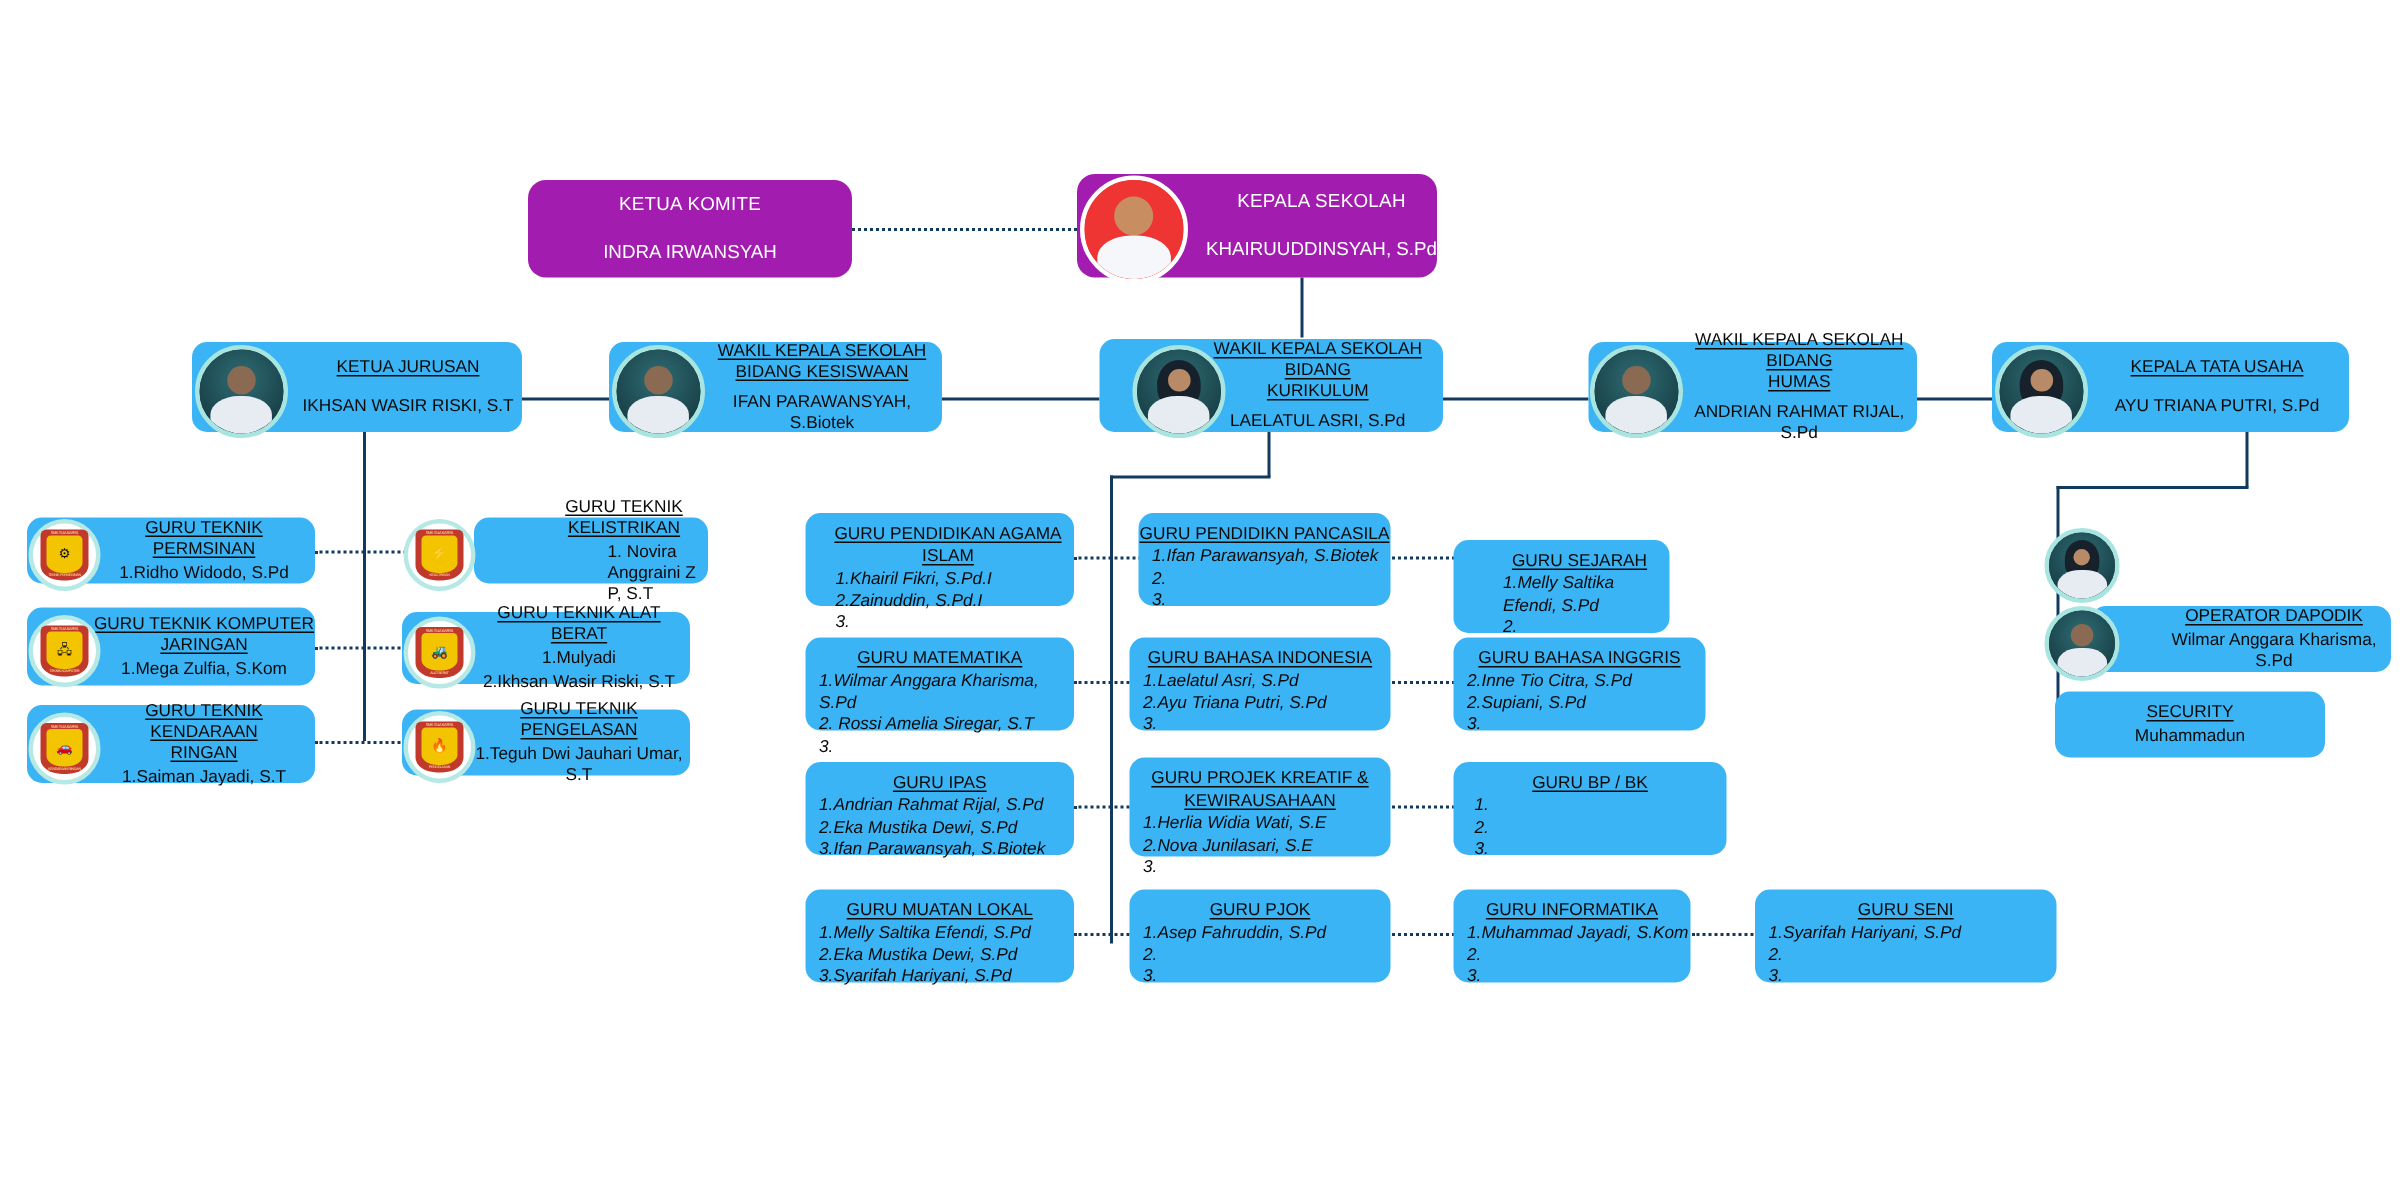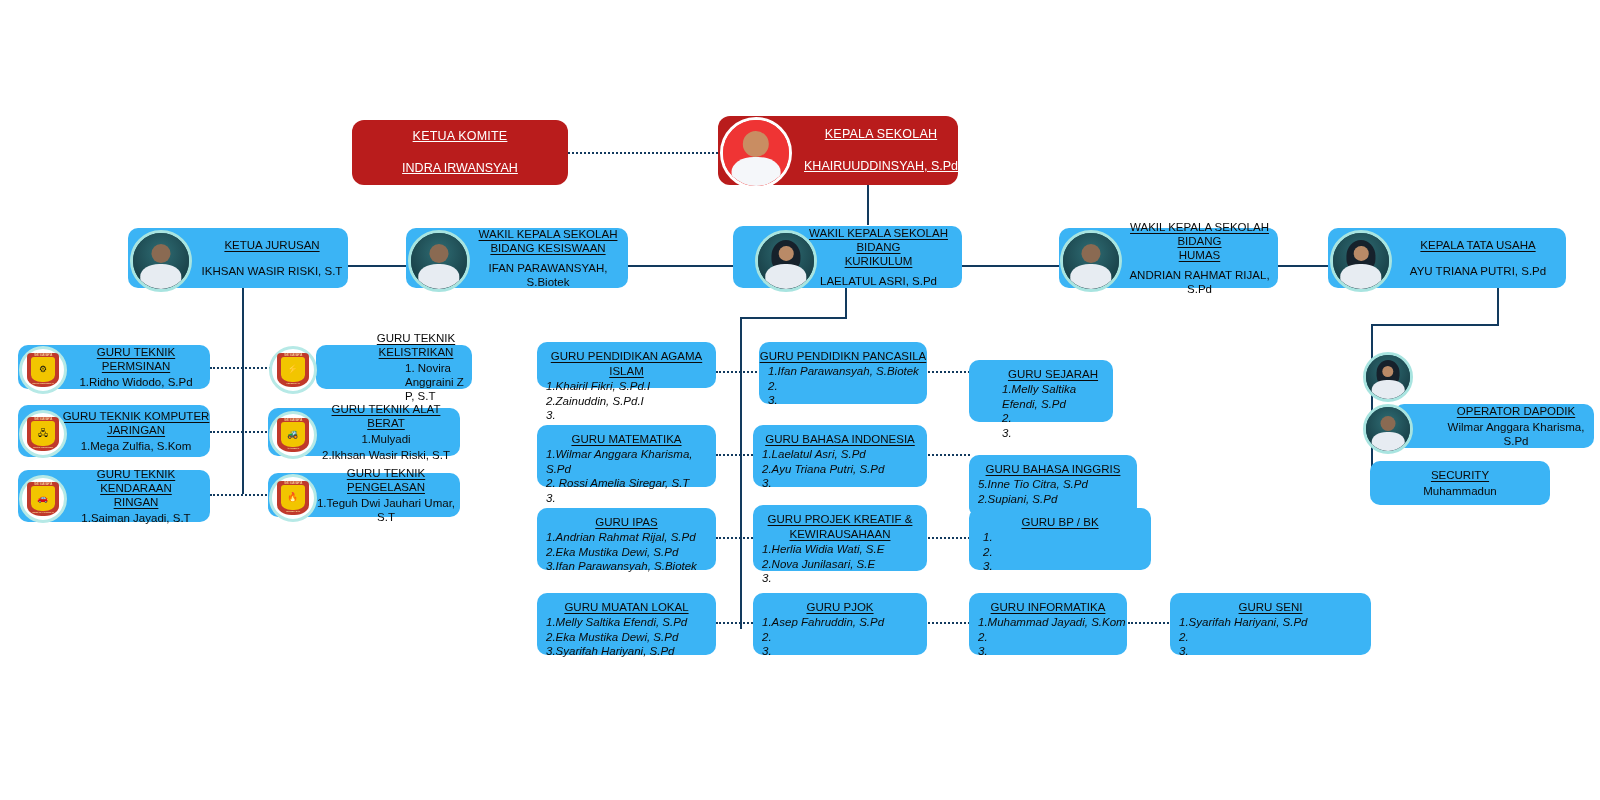--- a/index.html
+++ b/index.html
@@ -8,21 +8,21 @@
   #stage{position:relative;width:1600px;height:800px;background:#fff;}
 
   
   .node{position:absolute;box-sizing:border-box;border-radius:10px;
         display:flex;align-items:center;}
   .node .txt{width:100%;text-align:center;line-height:1.22;}
   .ttl{display:block;text-decoration:underline;text-underline-offset:2px;}
   .sub{display:block;}
 
   
-  .navy{background:#b91c1c;color:#ffffff;border-radius:12px;text-decoration:underline;}
+  .navy{background:#a21caf;color:#ffffff;border-radius:12px;}
   .navy .ttl{text-decoration:none;font-size:12.5px;letter-spacing:.2px;}
   .navy .sub{text-decoration:none;font-size:12.5px;margin-top:16px;}
 
   
   .sky{background:#3bb4f5;color:#0a0a0a;}
   .sky .ttl{font-size:11.5px;font-weight:400;}
   .sky .sub{font-size:11.5px;}
 
   
   .exec .ttl{font-size:11.5px;}
@@ -290,21 +290,21 @@
   <div class="logo" style="left:269px;top:474px;width:42px;height:42px;">
     <div class="shield">
         <span class="cap">SMK SUA KARYA</span>
         <div class="inner">
           <span class="gl">🔥</span>
         </div>
         <span class="foot">PENGELASAN</span>
       </div>
   </div>
 
-  <div class="node sky listbox" style="left:537px;top:342px;width:179px;height:46px;">
+  <div class="node sky listbox" style="left:537px;top:342px;width:179px;height:62px;padding-left:11px;">
     <div class="txt">
       <span class="ttl">GURU PENDIDIKAN AGAMA </span>
       <span class="ttl">ISLAM</span>
       <span class="li">1.Khairil Fikri, S.Pd.I</span>
       <span class="li">2.Zainuddin, S.Pd.I</span>
       <span class="li">3.</span>
     </div>
   </div>
 
   <div class="node sky listbox" style="left:759px;top:342px;width:168px;height:62px;">
@@ -336,24 +336,24 @@
 
   <div class="node sky listbox" style="left:753px;top:425px;width:174px;height:62px;">
     <div class="txt">
       <span class="ttl">GURU BAHASA INDONESIA</span>
       <span class="li">1.Laelatul Asri, S.Pd</span>
       <span class="li">2.Ayu Triana Putri, S.Pd</span>
       <span class="li">3.</span>
     </div>
   </div>
 
-  <div class="node sky listbox" style="left:969px;top:425px;width:168px;height:62px;margin-top:30px;">
+  <div class="node sky listbox" style="left:969px;top:425px;width:168px;height:62px;">
     <div class="txt">
       <span class="ttl">GURU BAHASA INGGRIS</span>
-      <span class="li">5.Inne Tio Citra, S.Pd</span>
+      <span class="li">2.Inne Tio Citra, S.Pd</span>
       <span class="li">2.Supiani, S.Pd</span>
       <span class="li">3.</span>
     </div>
   </div>
 
   <div class="node sky listbox" style="left:537px;top:508px;width:179px;height:62px;">
     <div class="txt">
       <span class="ttl">GURU IPAS</span>
       <span class="li">1.Andrian Rahmat Rijal, S.Pd</span>
       <span class="li">2.Eka Mustika Dewi, S.Pd</span>

